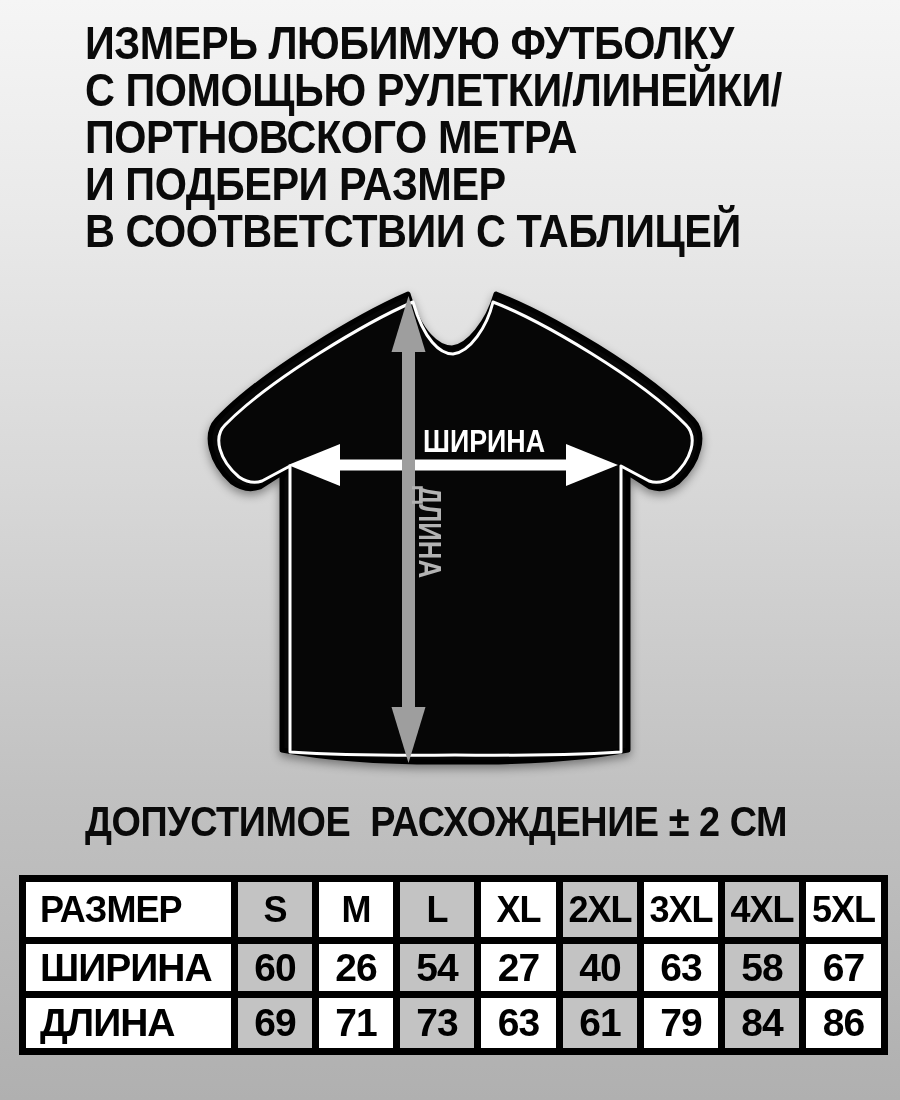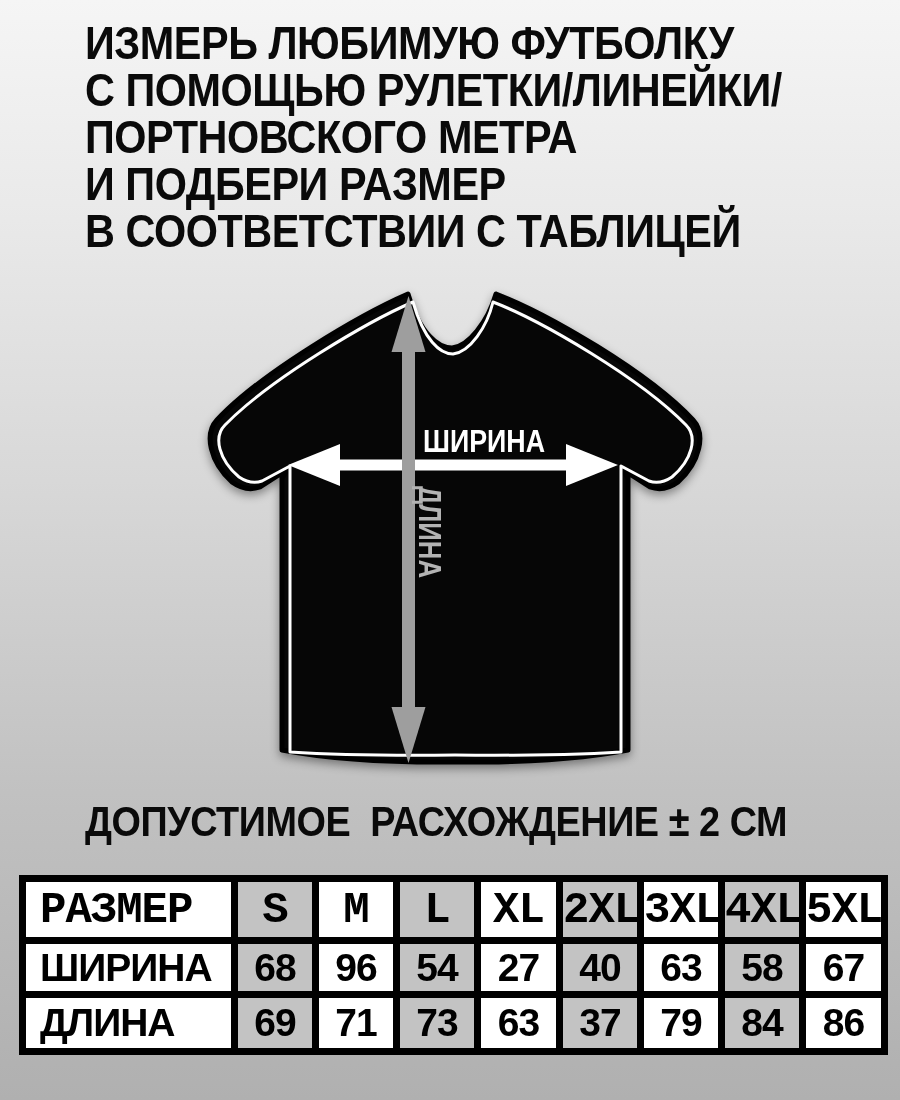--- a/index.html
+++ b/index.html
@@ -38,21 +38,21 @@
     position:absolute;left:19px;top:875px;
     width:862px;border-collapse:collapse;table-layout:fixed;
     background:#ffffff;
   }
   .size-table td{
     border:7px solid #000;
     text-align:center;vertical-align:middle;
     color:#000;font-weight:700;letter-spacing:-1px;
     padding:0;
   }
-  .size-table tr.r-head td{height:55px;font-size:44px;font-family:Liberation Mono, monospace;}
+  .size-table tr.r-head td{height:55px;font-size:36px;}
   .size-table tr.r-width td{height:47px;font-size:39px;}
   .size-table tr.r-length td{height:50px;font-size:39px;}
   .size-table td.lbl{
     text-align:left;padding-left:14px;background:#ffffff;font-size:35px;
   }
   .size-table td.g{background:#c3c3c3;}
   .size-table td.w{background:#ffffff;}
 </style>
 </head>
 <body>
@@ -143,36 +143,36 @@
       <td class="w">M</td>
       <td class="g">L</td>
       <td class="w">XL</td>
       <td class="g">2XL</td>
       <td class="w">3XL</td>
       <td class="g">4XL</td>
       <td class="w">5XL</td>
     </tr>
     <tr class="r-width">
       <td class="lbl">ШИРИНА</td>
-      <td class="g">68</td>
-      <td class="w">96</td>
+      <td class="g">60</td>
+      <td class="w">26</td>
       <td class="g">54</td>
       <td class="w">27</td>
       <td class="g">40</td>
       <td class="w">63</td>
       <td class="g">58</td>
       <td class="w">67</td>
     </tr>
     <tr class="r-length">
       <td class="lbl">ДЛИНА</td>
       <td class="g">69</td>
       <td class="w">71</td>
       <td class="g">73</td>
       <td class="w">63</td>
-      <td class="g">37</td>
+      <td class="g">61</td>
       <td class="w">79</td>
       <td class="g">84</td>
       <td class="w">86</td>
     </tr>
   </tbody>
     </table>
 
 </div>
 
 </body></html>

